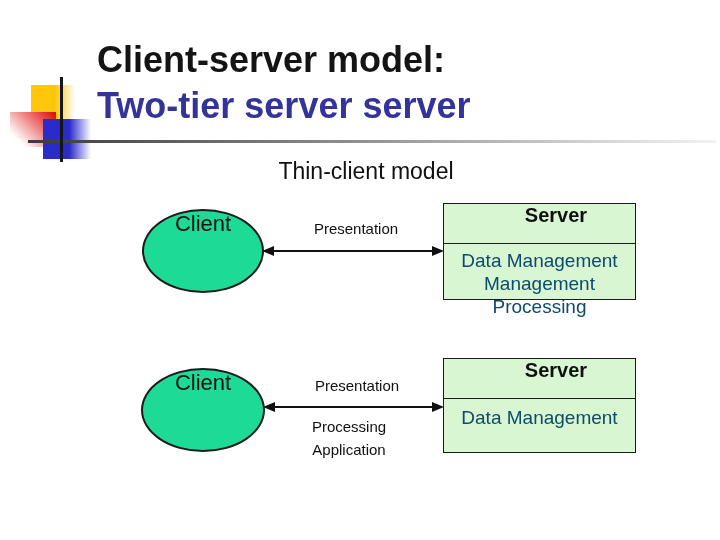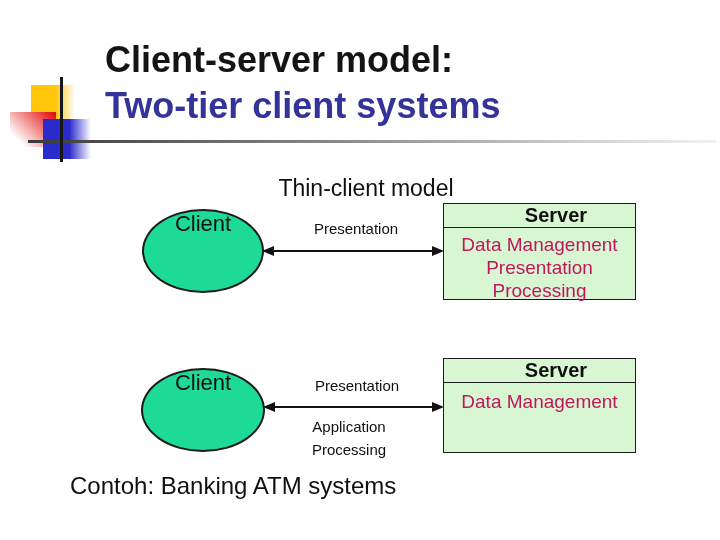--- a/index.html
+++ b/index.html
@@ -23,27 +23,27 @@
     background:linear-gradient(to right,#ffc60a 55%,#ffffff 100%);z-index:1;}
   .deco-red{position:absolute;left:10px;top:112px;width:46px;height:35px;
     background:linear-gradient(225deg,#e31212 5%,#ffffff 82%);z-index:2;}
   .deco-blue{position:absolute;left:43px;top:119px;width:48px;height:40px;
     background:linear-gradient(to right,#2b2bcc 55%,#ffffff 100%);z-index:3;}
   .title-rule{position:absolute;left:28px;top:140px;width:688px;height:3px;
     background:linear-gradient(to right,#3a3a3a 0%,#8a8a8a 45%,#cfcfcf 80%,#f2f2f2 100%);z-index:4;}
   .deco-vline{position:absolute;left:60px;top:77px;width:3px;height:85px;background:#161616;z-index:5;}
 
   
-  .title{position:absolute;left:97px;top:37px;font-size:36px;line-height:46px;z-index:6;margin-left:8px;}
+  .title{position:absolute;left:97px;top:37px;font-size:36px;line-height:46px;z-index:6;}
   .title .line1{display:block;color:#141414;}
   .title .line2{display:block;color:var(--title-accent);}
 
   
   .section-heading{position:absolute;left:0;text-align:center;font-size:23px;color:#101010;}
-  .heading-thin{top:175px;width:704px;padding-left:28px;}
+  .heading-thin{top:158px;width:704px;padding-left:28px;}
   .heading-fat{top:309px;width:682px;}
 
   
   .client-ellipse{
     position:absolute;border:2px solid #1b1b1b;border-radius:50%;
     background:var(--client-fill);
     display:flex;align-items:flex-start;justify-content:center;
     font-size:22px;color:#101010;
   }
   .client-thin{left:142px;top:209px;width:122px;height:84px;}
@@ -63,90 +63,89 @@
   .label-appproc{left:269px;top:415px;line-height:23px;}
 
   
   .server-box{
     position:absolute;left:443px;width:193px;
     background:var(--server-fill);border:1px solid #1b1b1b;
   }
   .server-thin{top:203px;height:97px;}
   .server-fat{top:358px;height:95px;}
   .server-header{
-    height:24px;line-height:23px;text-align:center;
+    height:40px;line-height:23px;text-align:center;
     font-weight:bold;font-size:20px;color:#101010;
     border-bottom:1px solid #1b1b1b;
     padding-left:33px;
   }
-  .server-body{text-align:center;font-size:19px;line-height:23px;color:#be185d;}
+  .server-body{text-align:center;font-size:19px;line-height:23px;color:#0c4a6e;}
   .server-thin .server-body{padding-top:5px;}
   .server-fat .server-body{padding-top:7px;}
 
   
   .footer-note{position:absolute;left:70px;top:472px;font-size:24px;color:#101010;}
 </style>
 </head>
 <body>
 
 <div class="slide">
 
   <div class="deco-yellow"></div>
   <div class="deco-red"></div>
   <div class="deco-blue"></div>
   <div class="title-rule"></div>
   <div class="deco-vline"></div>
 
   <h1 class="title">
     <span class="line1">Client-server model:</span>
-    <span class="line2">Two-tier client systems</span>
+    <span class="line2">Two-tier server server</span>
   </h1>
 
   <div class="section-heading heading-thin">Thin-client model</div>
 
   <div class="client-ellipse client-thin">
     <span>Client</span>
   </div>
 
   <svg class="arrow arrow-thin" width="182" height="14" viewBox="0 0 182 14">
     <line x1="10" y1="7" x2="172" y2="7"></line>
     <polygon points="0,7 12,2 12,12"></polygon>
     <polygon points="182,7 170,2 170,12"></polygon>
   </svg>
 
   <div class="link-label label-presentation-thin">Presentation</div>
 
   <div class="server-box server-thin">
     <div class="server-header">Server</div>
     <div class="server-body">
       <div>Data Management</div>
-      <div>Presentation Processing</div>
+      <div>Management Processing</div>
     </div>
   </div>
 
 
   <div class="client-ellipse client-fat">
     <span>Client</span>
   </div>
 
   <svg class="arrow arrow-fat" width="181" height="14" viewBox="0 0 181 14">
     <line x1="10" y1="7" x2="171" y2="7"></line>
     <polygon points="0,7 12,2 12,12"></polygon>
     <polygon points="181,7 169,2 169,12"></polygon>
   </svg>
 
   <div class="link-label label-presentation-fat">Presentation</div>
 
   <div class="link-label label-appproc">
+    <div>Processing</div>
     <div>Application</div>
-    <div>Processing</div>
   </div>
 
   <div class="server-box server-fat">
     <div class="server-header">Server</div>
     <div class="server-body">
       <div>Data Management</div>
     </div>
   </div>
 
-  <div class="footer-note">Contoh: Banking ATM systems</div>
 
 </div>
 
 </body></html>

